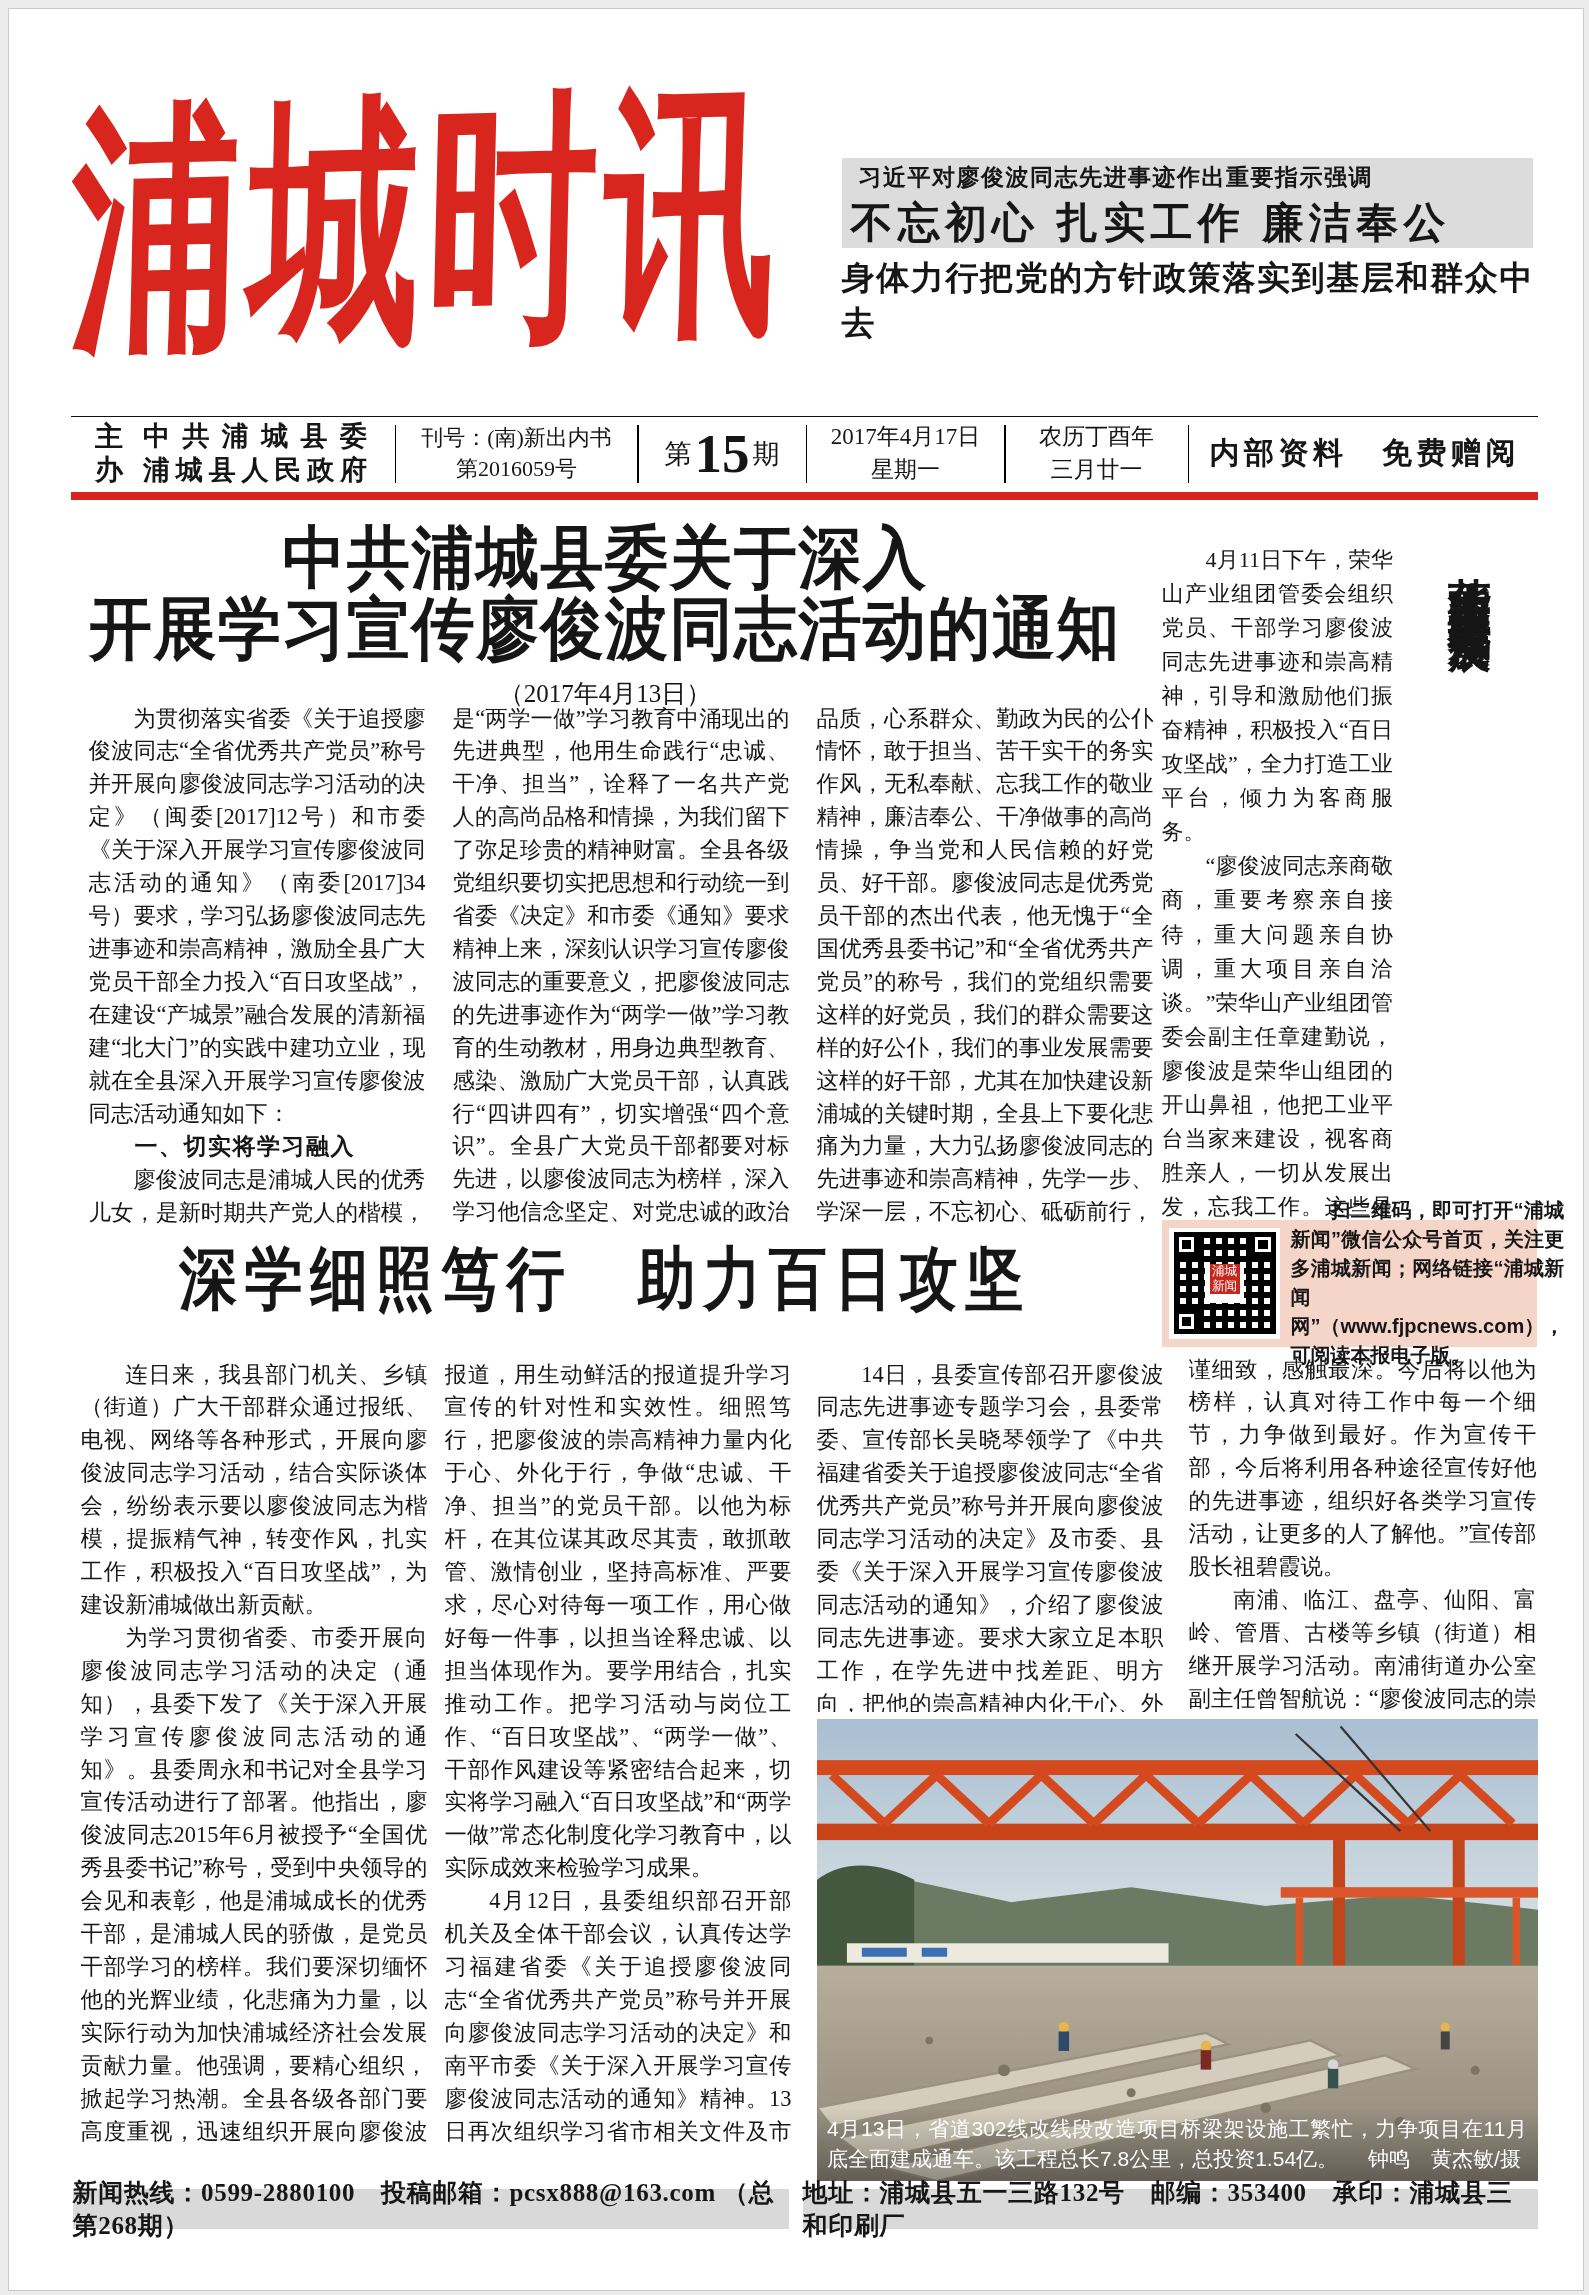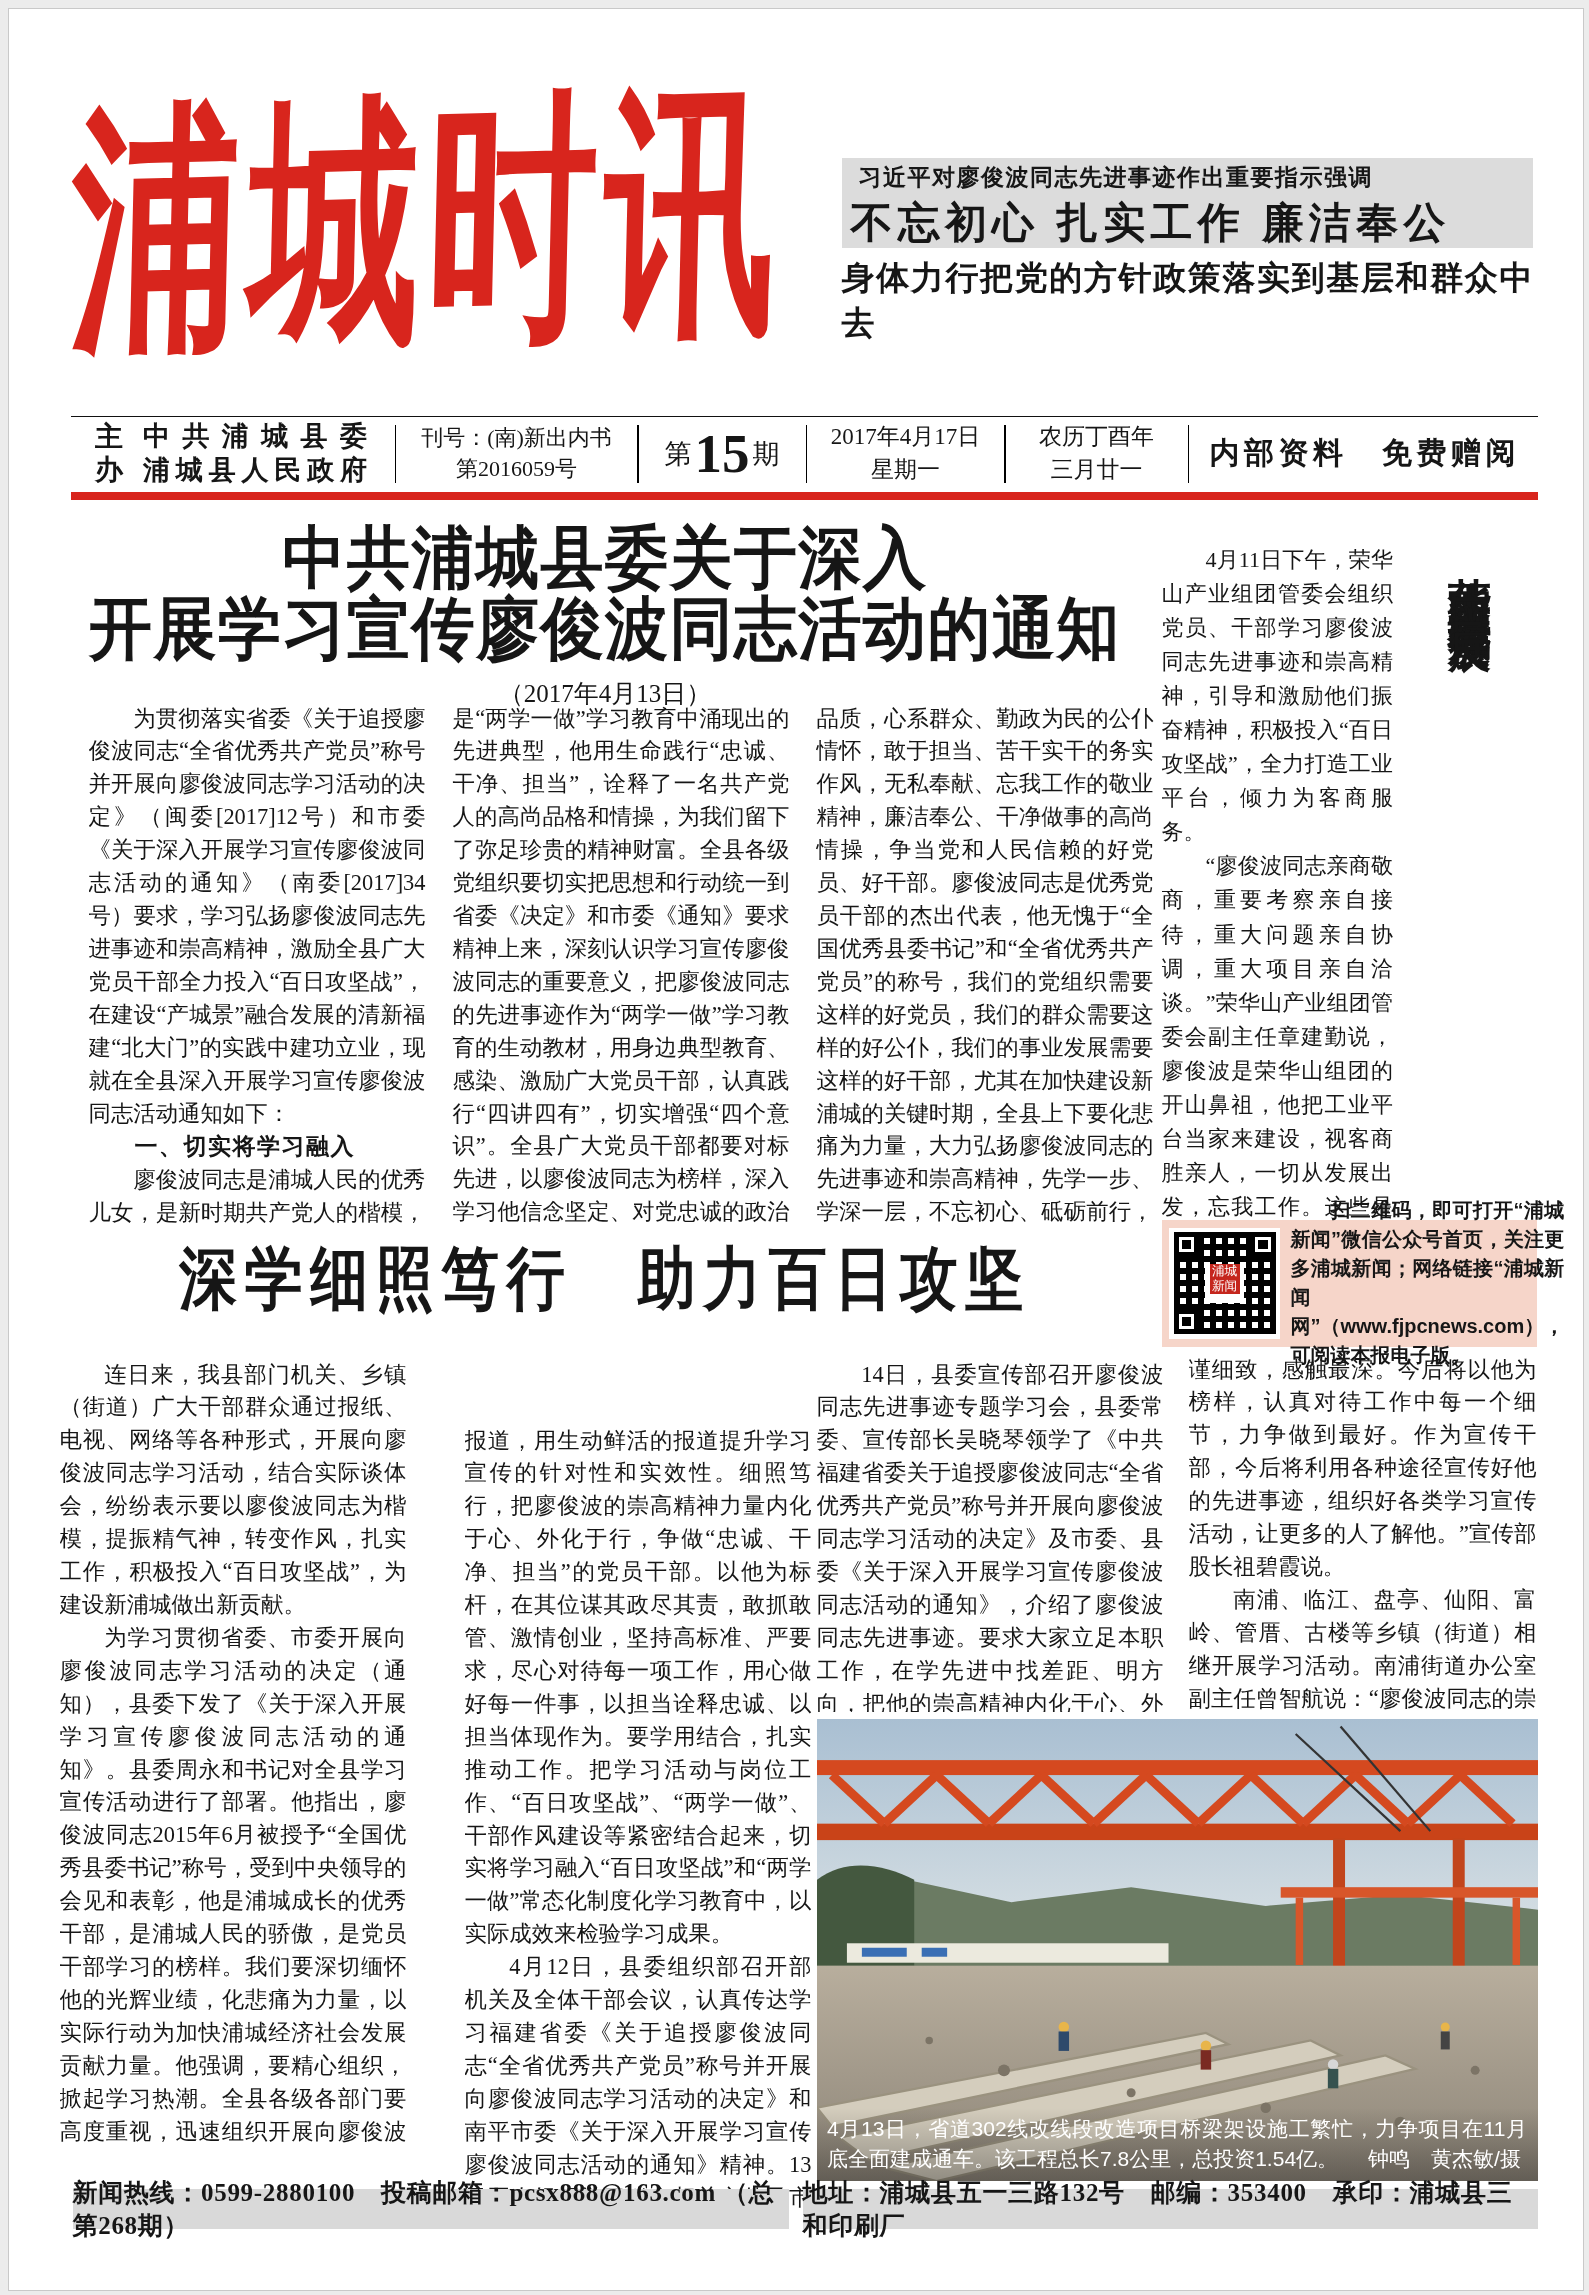--- a/index.html
+++ b/index.html
@@ -80,22 +80,22 @@
         line-height:1.45;text-align:justify;text-indent:2em;}
 
   
   .a2-head{left:64px;top:1235px;width:1065px;text-align:center;}
   .a2-head .hl{font-weight:bold;font-size:58px;letter-spacing:7.5px;line-height:1.05;
         transform:scaleY(1.18);transform-origin:center top;white-space:nowrap;}
   .a2-head .sub{font-size:30px;margin-top:28px;letter-spacing:1.5px;}
   .a2col{font-size:22.4px;line-height:1.47;text-align:justify;overflow:hidden;}
   .a2col p{margin:0;text-indent:2em;}
   .a2col p.cont{text-indent:0;}
-  .c1{left:51px;top:1350px;width:347px;height:792px;}
-  .c2{left:436px;top:1416px;width:347px;height:792px;margin-left:20px;}
+  .c1{left:72px;top:1350px;width:347px;height:792px;}
+  .c2{left:436px;top:1350px;width:347px;height:792px;}
   .c3{left:808px;top:1350px;width:347px;height:353px;}
   .c4{left:1180px;top:1345px;width:348px;height:357px;}
 
   
   .photo{left:808px;top:1710px;width:721px;height:462px;overflow:hidden;background:#9db3c4;}
   .photo svg{display:block;width:100%;height:100%;}
   .caption{position:absolute;left:0;right:0;bottom:0;padding:6px 10.5px 7.5px 10.5px;
         color:#ffffff;font-family:"Liberation Sans",sans-serif;font-size:21px;line-height:1.4;
         background:linear-gradient(transparent,rgba(20,20,20,.35));text-align:justify;}
   .caption .credit{margin-left:30px;white-space:nowrap;}

